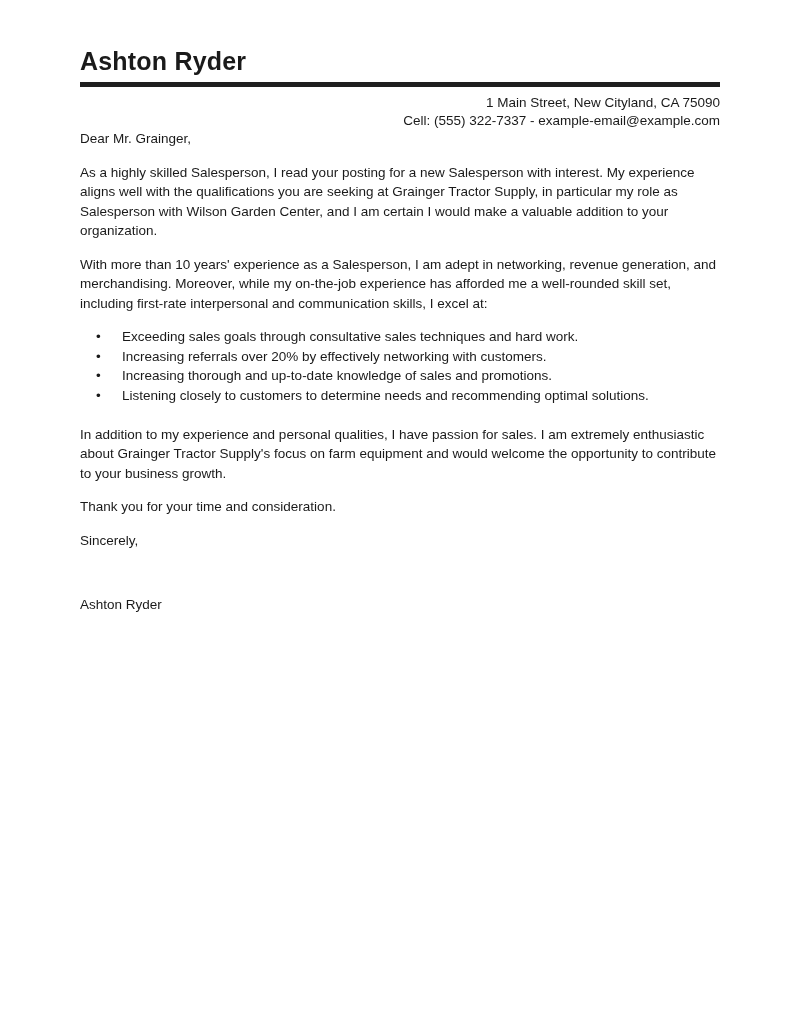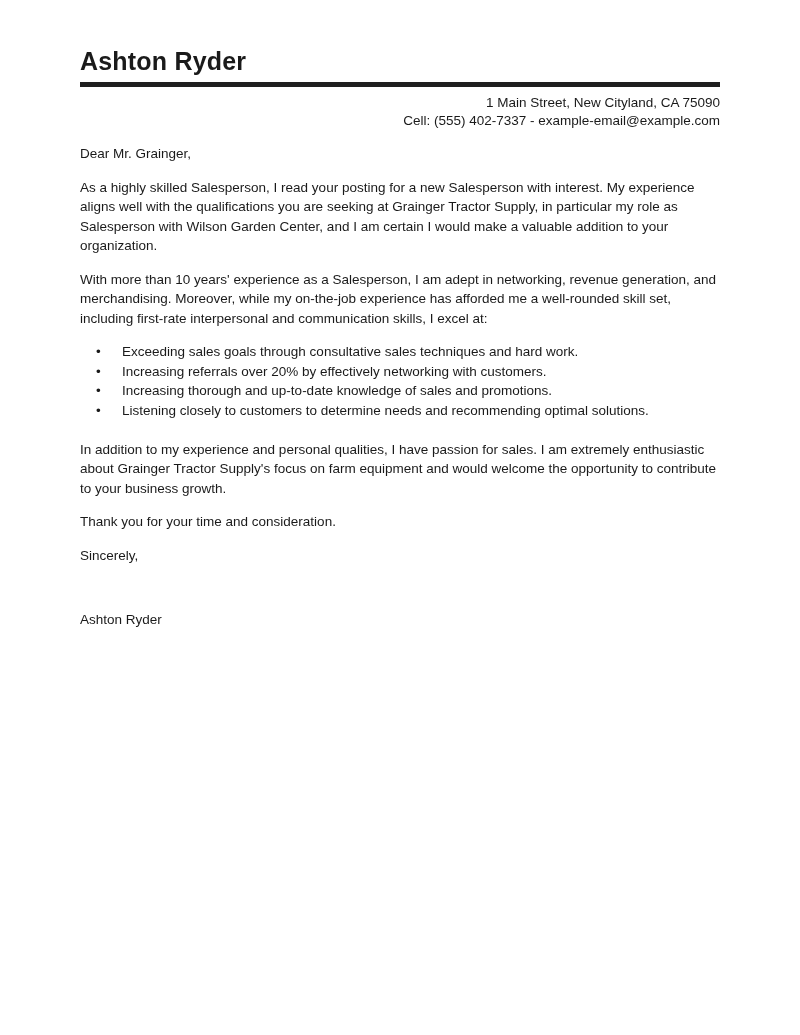--- a/index.html
+++ b/index.html
@@ -31,21 +31,20 @@
     border-bottom: 2px solid #1f1f1f;
     margin: 0 0 7px 0;
   }
   .contact {
     text-align: right;
     font-size: 13.5px;
     line-height: 17.5px;
     color: #1a1a1a;
   }
   .letter-body {
-    margin-top: 15px;
     font-size: 13.5px;
     line-height: 19.5px;
     color: #1a1a1a;
   }
   .letter-body p {
     margin: 0 0 14px 0;
   }
   ul.skills {
     list-style: none;
     margin: 0 0 19px 0;
@@ -68,21 +67,21 @@
 </head>
 <body>
 
 <div class="page">
 
   <header>
     <h1 class="name">Ashton Ryder</h1>
     <div class="rule"></div>
     <div class="contact">
       <div>1 Main Street, New Cityland, CA 75090</div>
-      <div>Cell: (555) 402-7337 - example-email@example.com</div>
+      <div>Cell: (555) 322-7337 - example-email@example.com</div>
     </div>
   </header>
 
   <main class="letter-body">
 
     <p>Dear Mr. Grainger,</p>
 
     <p>As a highly skilled Salesperson, I read your posting for a new Salesperson with interest. My experience aligns well with the qualifications you are seeking at Grainger Tractor Supply, in particular my role as Salesperson with Wilson Garden Center, and I am certain I would make a valuable addition to your organization.</p>
 
     <p>With more than 10 years' experience as a Salesperson, I am adept in networking, revenue generation, and merchandising. Moreover, while my on-the-job experience has afforded me a well-rounded skill set, including first-rate interpersonal and communication skills, I excel at:</p>

